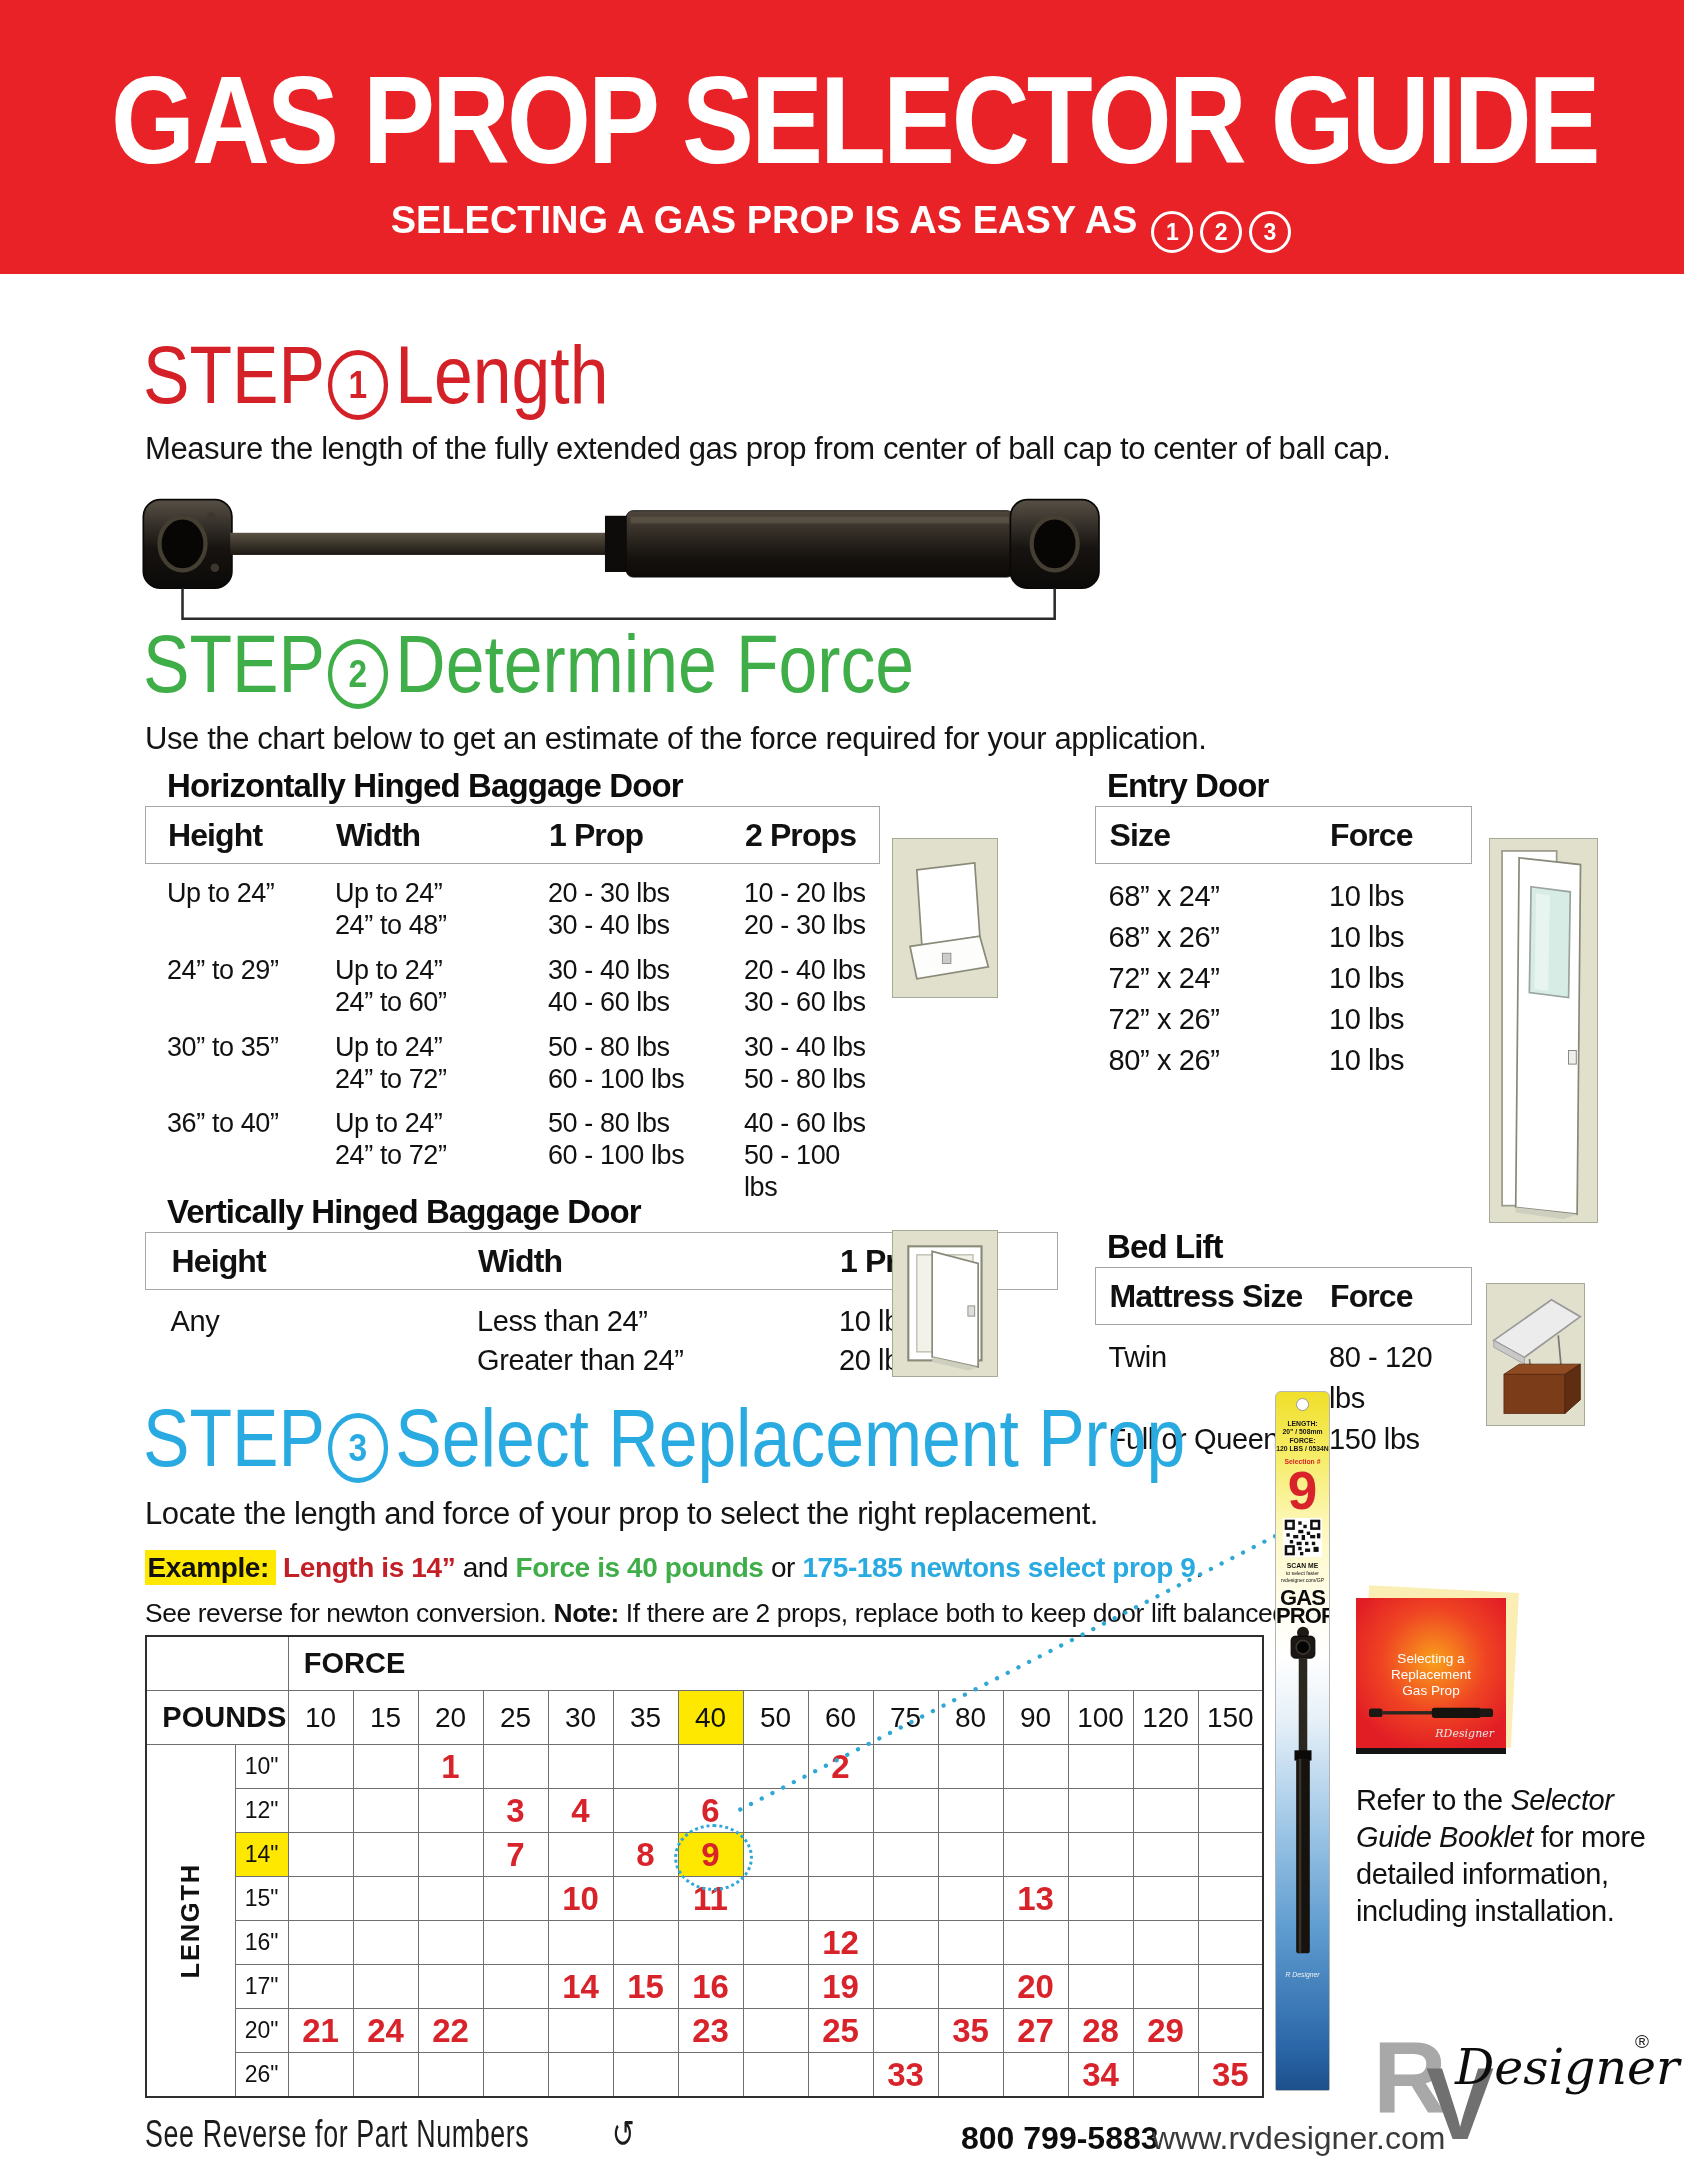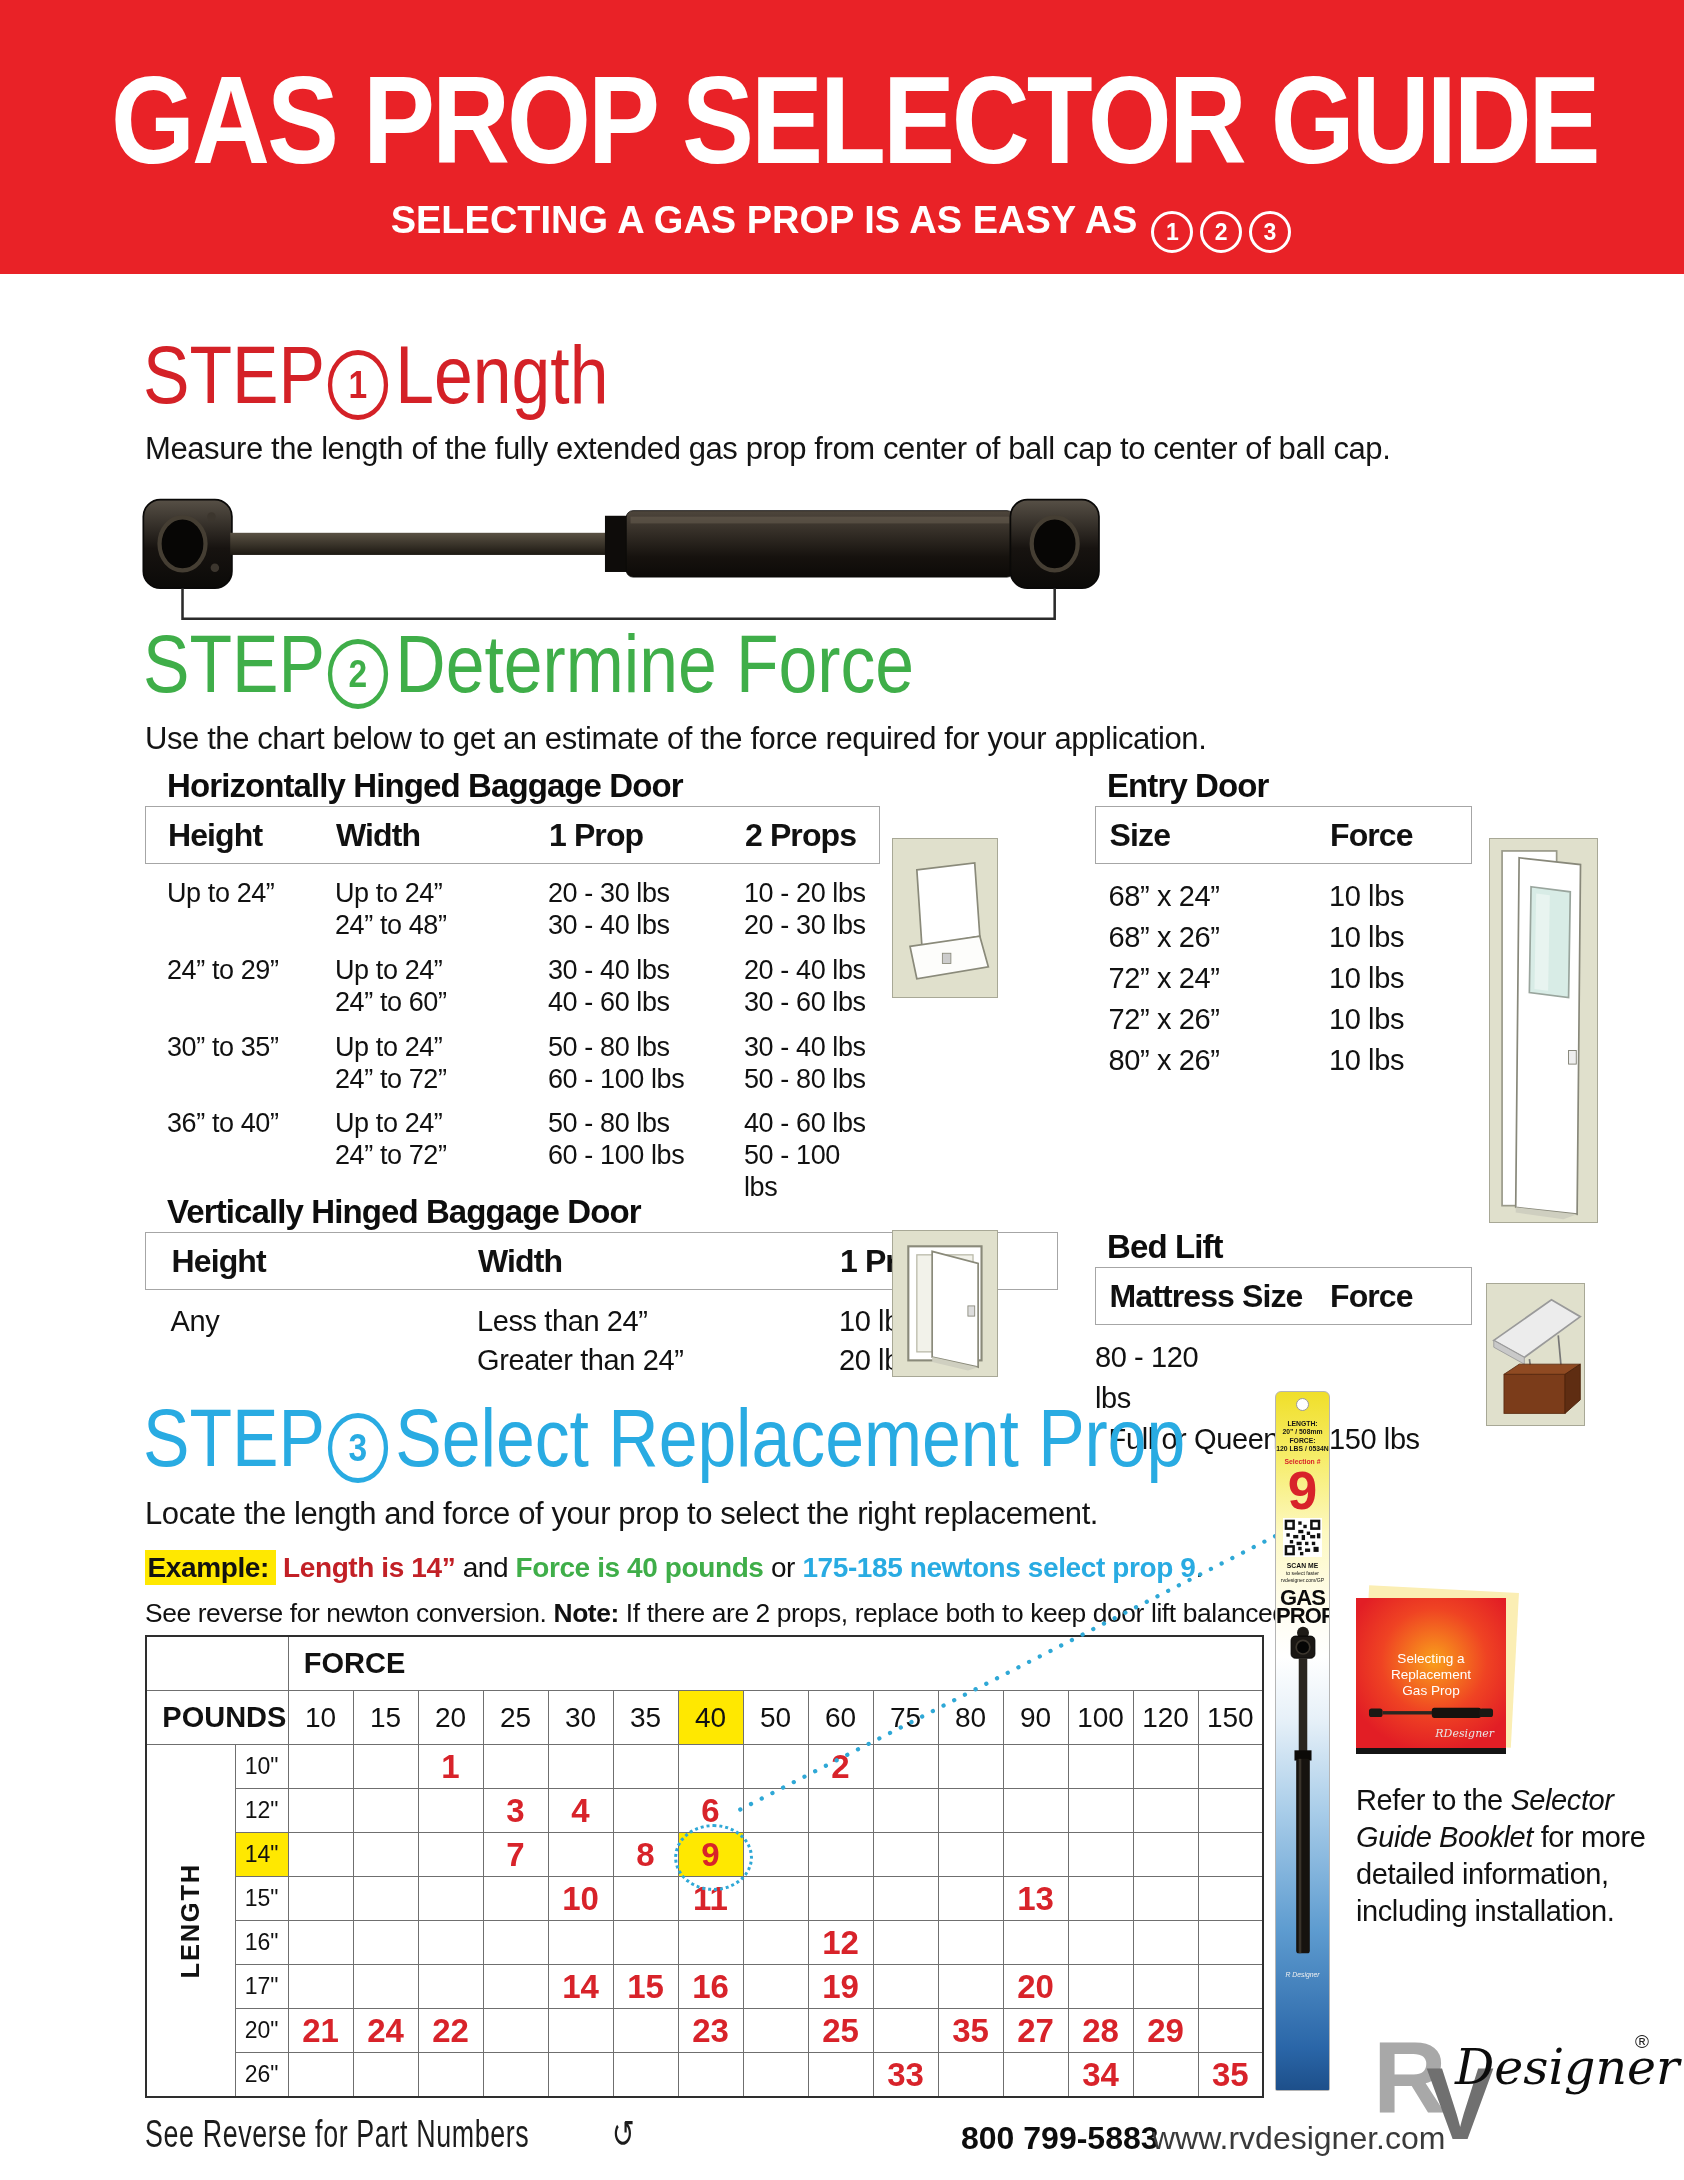--- a/index.html
+++ b/index.html
@@ -259,20 +259,21 @@
   </svg>
 </div>
 
 <div class="abs ttitle" style="left:1107px;top:1228px;">Bed Lift</div>
 <div class="abs dtable-head t-bed" style="left:1095px;top:1267px;width:375px;">
   <span class="hcell c0">Mattress Size</span>
   <span class="hcell c1">Force</span>
 </div>
 <div class="abs t-bed dtable-body" style="left:1095px;top:1337px;">
     <div class="drow">
+      <div class="dcell c0">Twin</div>
       <div class="dcell c1">80 - 120 lbs</div>
     </div>
     <div class="drow">
       <div class="dcell c0">Full or Queen</div>
       <div class="dcell c1">150 lbs</div>
     </div>
   </div>
 
 <div class="abs iconbox" style="left:1486px;top:1283px;width:99px;height:143px;">
   <svg width="95" height="140" viewBox="0 0 112 164">

